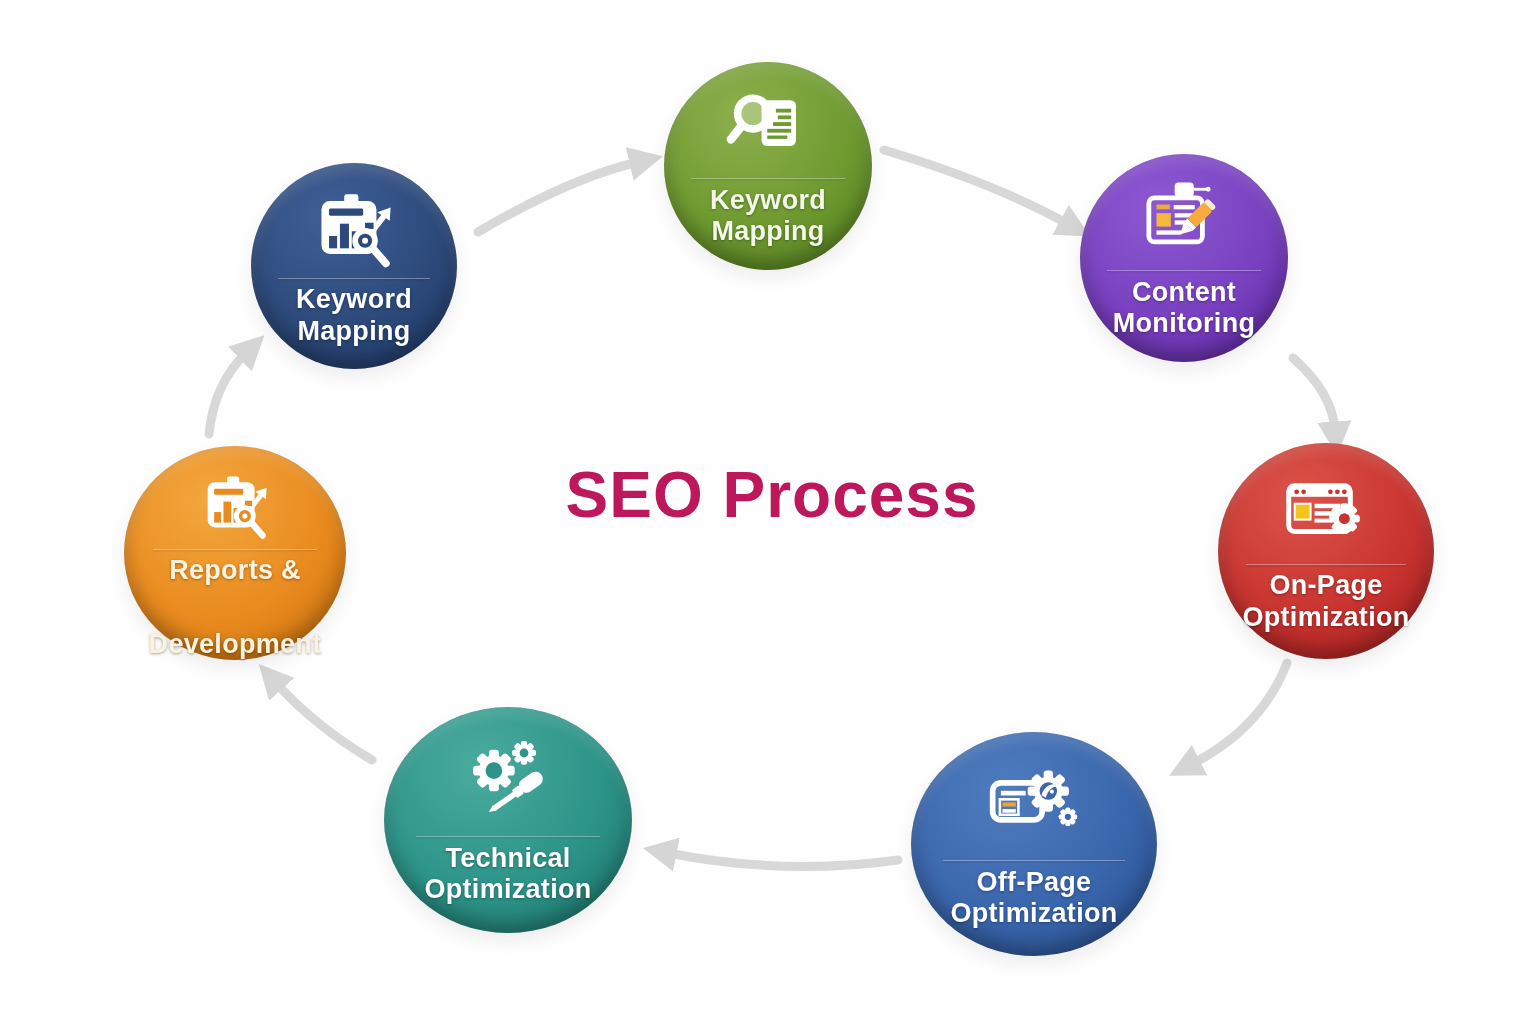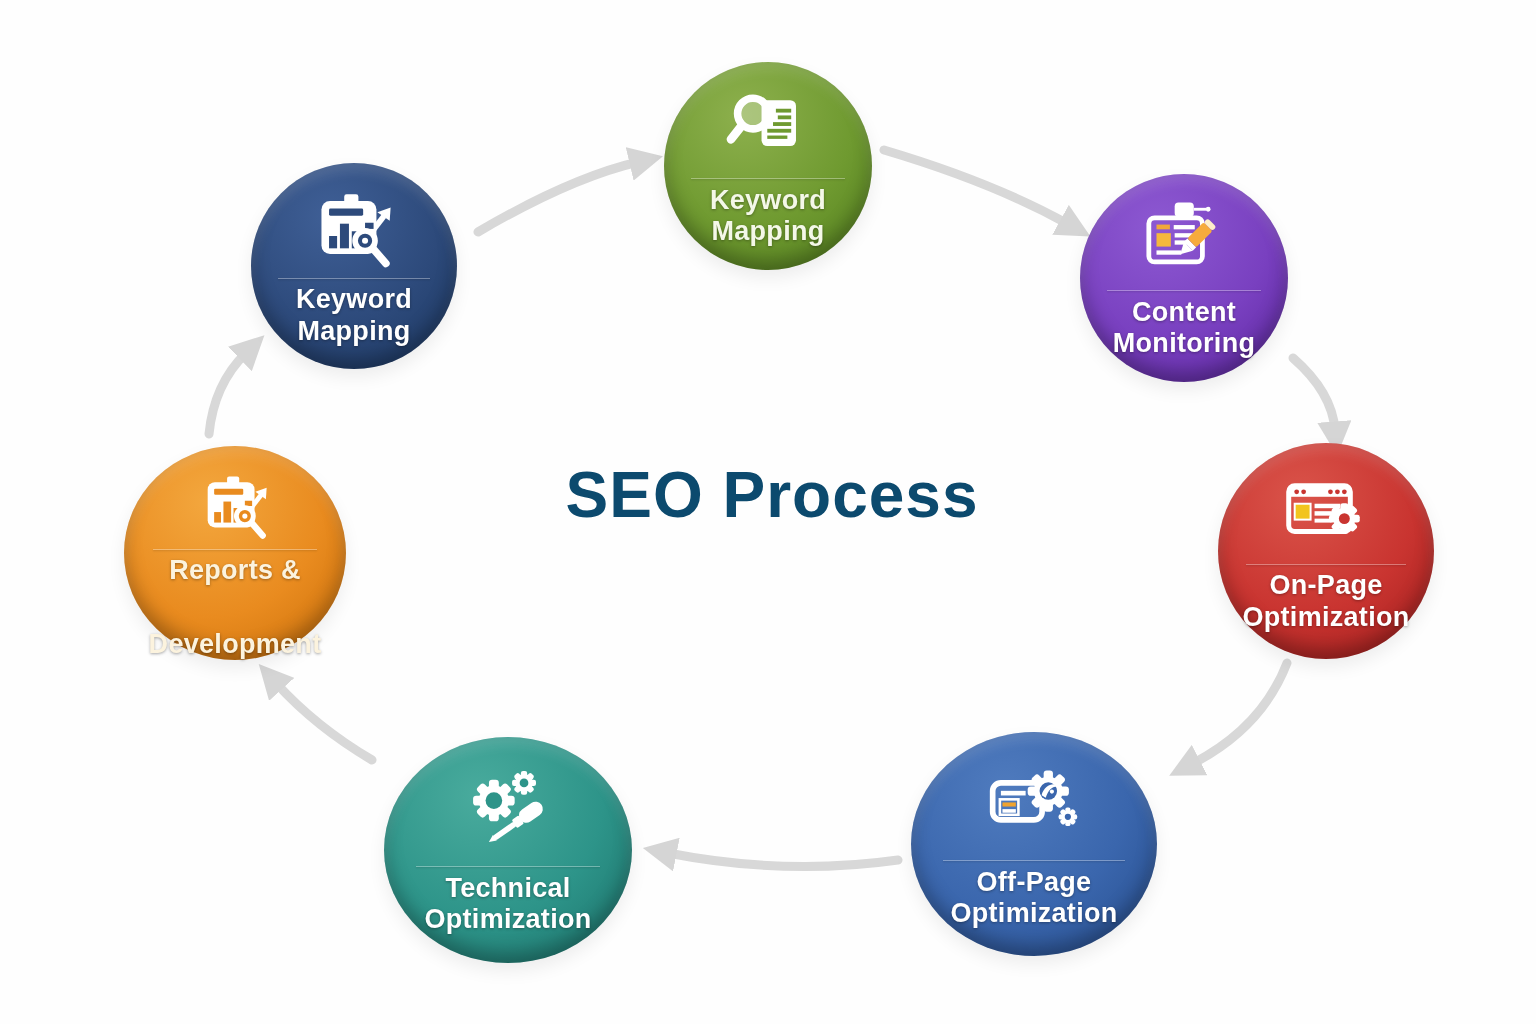--- a/index.html
+++ b/index.html
@@ -4,21 +4,21 @@
 <style>
   html,body{margin:0;padding:0;background:#ffffff;}
   .canvas{
     position:relative;width:1536px;height:1024px;overflow:hidden;
     background:#fefefe;
     font-family:"Liberation Sans","DejaVu Sans",sans-serif;
   }
   .arrows{position:absolute;left:0;top:0;width:1536px;height:1024px;pointer-events:none;}
   .title{
     position:absolute;left:772px;top:458px;transform:translateX(-50%);
-    margin:0;font-size:64px;font-weight:700;color:#0c4a6e;letter-spacing:1px;
+    margin:0;font-size:64px;font-weight:700;color:#be185d;letter-spacing:1px;
     white-space:nowrap;
   }
   .node{
     position:absolute;border-radius:50%;
     display:flex;flex-direction:column;align-items:center;
     background:radial-gradient(circle at 38% 26%, var(--c-light) 0%, var(--c) 55%, var(--c-dark) 96%);
     box-shadow:inset 0 -10px 18px rgba(0,0,0,.28), inset 0 8px 12px rgba(255,255,255,.14), 0 8px 18px rgba(0,0,0,.07);
   }
   .node .icon{width:56%;height:46%;margin-top:9%;}
   .node .divider{width:74%;height:1px;background:rgba(255,255,255,.34);box-shadow:0 1px 2px rgba(0,0,0,.18);margin-top:1%;}
@@ -90,21 +90,21 @@
       <circle cx="34" cy="34" r="16" fill="none" stroke="#fff" stroke-width="8"></circle>
       <line x1="22" y1="47" x2="11" y2="61" stroke="#fff" stroke-width="9" stroke-linecap="round"></line>
     </svg>
     <div class="divider"></div>
     <div class="label">
       <span>Keyword</span>
       <span>Mapping</span>
     </div>
   </div>
 
-  <div class="node node-purple" style="left:1080px;top:174px;width:208px;height:208px;--c:#7940c0;--c-light:#8d59d2;--c-dark:#5d27a0;">
+  <div class="node node-purple" style="left:1080px;top:154px;width:208px;height:208px;--c:#7940c0;--c-light:#8d59d2;--c-dark:#5d27a0;">
     <svg class="icon" viewBox="0 0 100 100">
       <rect x="40" y="10" width="20" height="15" rx="4" fill="#fff"></rect>
       <line x1="60" y1="17" x2="73" y2="17" stroke="#fff" stroke-width="3"></line>
       <circle cx="75" cy="17" r="2.5" fill="#fff"></circle>
       <rect x="13" y="26" width="56" height="46" rx="6" fill="none" stroke="#fff" stroke-width="5"></rect>
       <rect x="21" y="33" width="14" height="5" fill="#f2a93b"></rect>
       <rect x="39" y="33.5" width="22" height="4.5" fill="#fff"></rect>
       <rect x="21" y="42" width="15" height="14" fill="#f5b83d"></rect>
       <rect x="40" y="42" width="20" height="4.5" fill="#fff"></rect>
       <rect x="40" y="49.5" width="13" height="4.5" fill="#fff"></rect>
@@ -179,21 +179,21 @@
         <circle r="3" fill="var(--c)"></circle>
       </g>
     </svg>
     <div class="divider"></div>
     <div class="label">
       <span>Off-Page</span>
       <span>Optimization</span>
     </div>
   </div>
 
-  <div class="node node-teal" style="left:384px;top:737px;width:248px;height:226px;--c:#2d9489;--c-light:#49ab9d;--c-dark:#1c736b;">
+  <div class="node node-teal" style="left:384px;top:707px;width:248px;height:226px;--c:#2d9489;--c-light:#49ab9d;--c-dark:#1c736b;">
     <svg class="icon" viewBox="0 0 100 100">
       <g transform="translate(36,40)">
         <rect x="-20" y="-4.75" width="40" height="9.5" rx="3" fill="#fff"></rect>
         <rect x="-20" y="-4.75" width="40" height="9.5" rx="3" fill="#fff" transform="rotate(45)"></rect>
         <rect x="-20" y="-4.75" width="40" height="9.5" rx="3" fill="#fff" transform="rotate(90)"></rect>
         <rect x="-20" y="-4.75" width="40" height="9.5" rx="3" fill="#fff" transform="rotate(135)"></rect>
         <circle r="14.5" fill="#fff"></circle>
         <circle r="8" fill="var(--c)"></circle>
       </g>
       <g transform="translate(65,23)">

